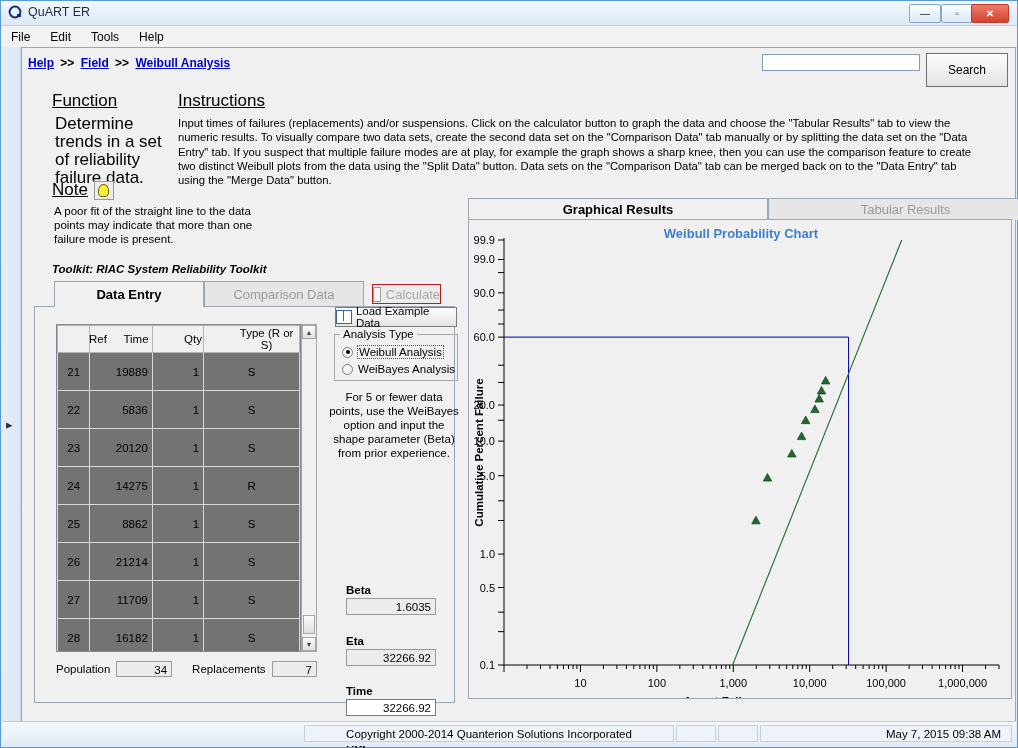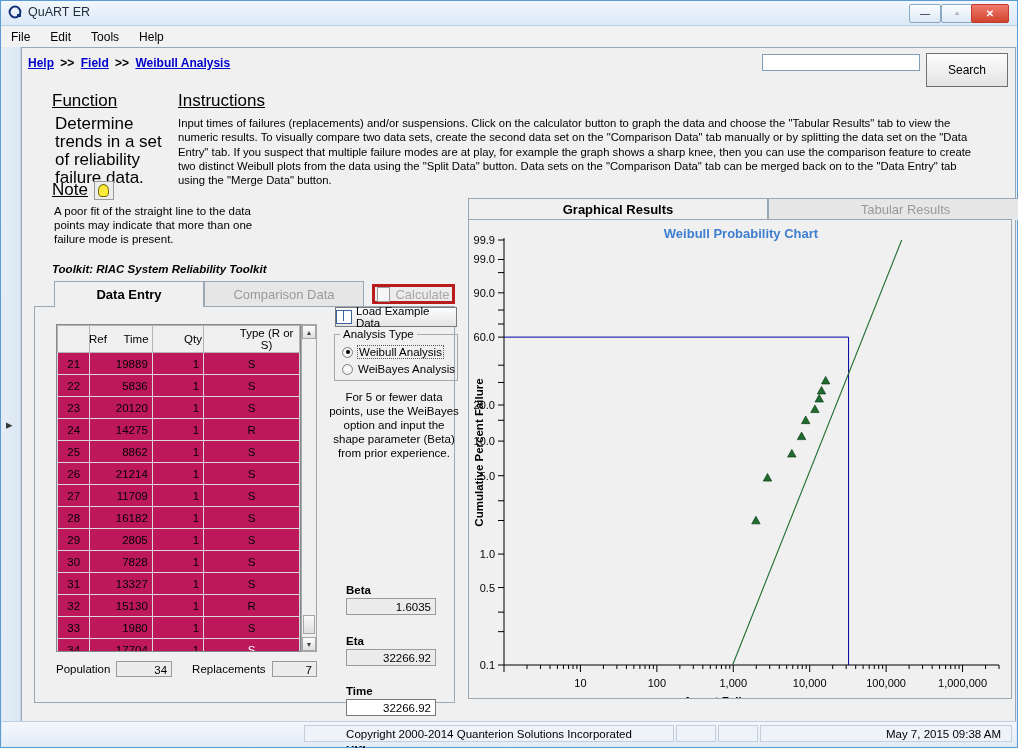--- a/index.html
+++ b/index.html
@@ -65,32 +65,32 @@
   #leftpanel{position:absolute;left:12px;top:233px;width:421px;height:422px;}
   .tabstrip{position:relative;height:26px;}
   .tab{position:absolute;top:0;height:25px;box-sizing:border-box;
        display:flex;align-items:center;justify-content:center;
        border:1px solid #9aa7b4;border-bottom:none;font-size:13px;}
   .tab.active{background:#f0f0f0;font-weight:bold;color:#000;z-index:3;height:26px;}
   .tab.inactive{background:#e6e6e6;color:#9a9a9a;}
   .tab.disabledbtn{background:#ececec;color:#a8a8a8;gap:5px;}
   #tab-data-entry{left:20px;width:150px;}
   #tab-comparison{left:170px;width:160px;}
-  #tab-calculate{left:338px;width:83px;border:3px solid #b91c1c;height:20px;top:3px;}
+  #tab-calculate{left:338px;width:69px;border:1px solid #b91c1c;height:20px;top:3px;}
   .calc-icon{width:11px;height:13px;border:1px solid #9b9b9b;background:#f6f6f6;}
   #tabbody{position:absolute;left:0;top:25px;width:421px;height:397px;
      background:#f0f0f0;border:1px solid #9aa7b4;box-sizing:border-box;}
 
   
   #gridwrap{position:absolute;left:21px;top:17px;width:245px;height:328px;
      border:1px solid #828790;background:#fff;box-sizing:border-box;overflow:hidden;}
   table.grid{border-collapse:collapse;width:100%;font-size:11.5px;table-layout:fixed;}
   table.grid th{background:#f0f0f0;border:1px solid #b4b4b4;height:19px;font-weight:normal;
      font-size:11.5px;text-align:center;padding-left:31px;}
-  table.grid td{border:1px solid #d8d8d8;height:21px;padding:0 4px;background:#be185d;}
+  table.grid td{border:1px solid #d8d8d8;height:21px;padding:8px 4px;background:#737373;}
   td.c-ref{background:#f0f0f0;text-align:center;border-right:1px solid #b4b4b4;}
   td.c-time,td.c-qty{text-align:right;}
   td.c-type{text-align:center;}
   td.sel{background:#2a9df4;color:#fff;}
   .col-ref{width:32px;}.col-time{width:62px;}.col-qty{width:51px;}.col-type{width:95px;}
   #vscroll{position:absolute;left:266px;top:17px;width:16px;height:328px;
      background:#f0f0f0;border:1px solid #a6a6a6;box-sizing:border-box;}
   .sc-btn{position:absolute;left:0;width:14px;height:14px;background:linear-gradient(#fdfdfd,#e0e0e0);
      border:1px solid #a6a6a6;box-sizing:border-box;display:flex;align-items:center;
      justify-content:center;font-size:7px;color:#444;}

